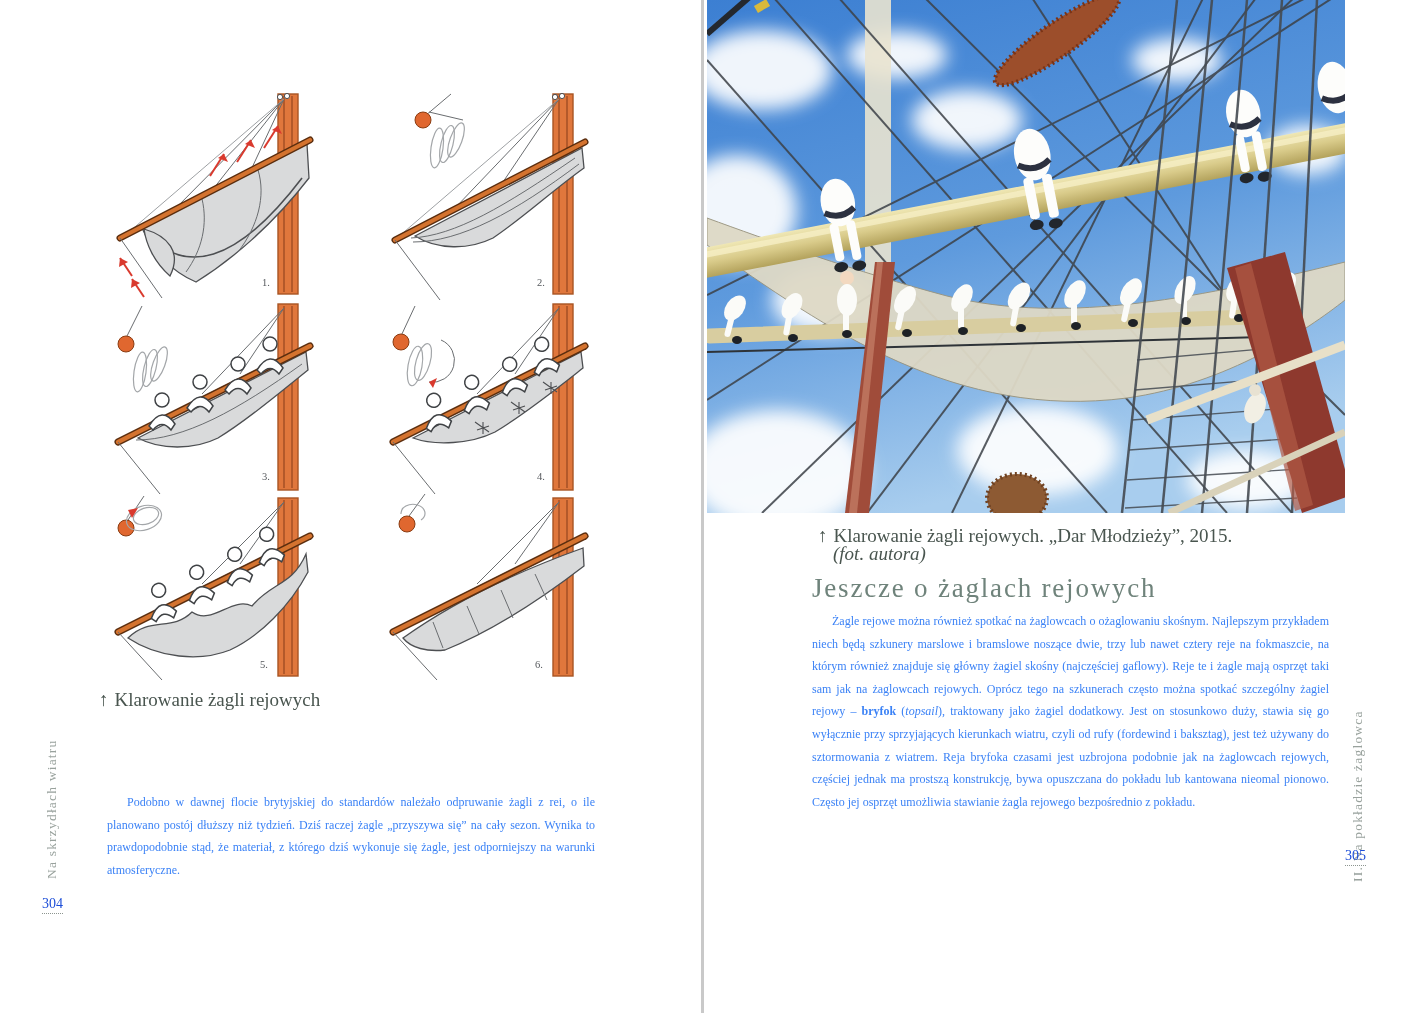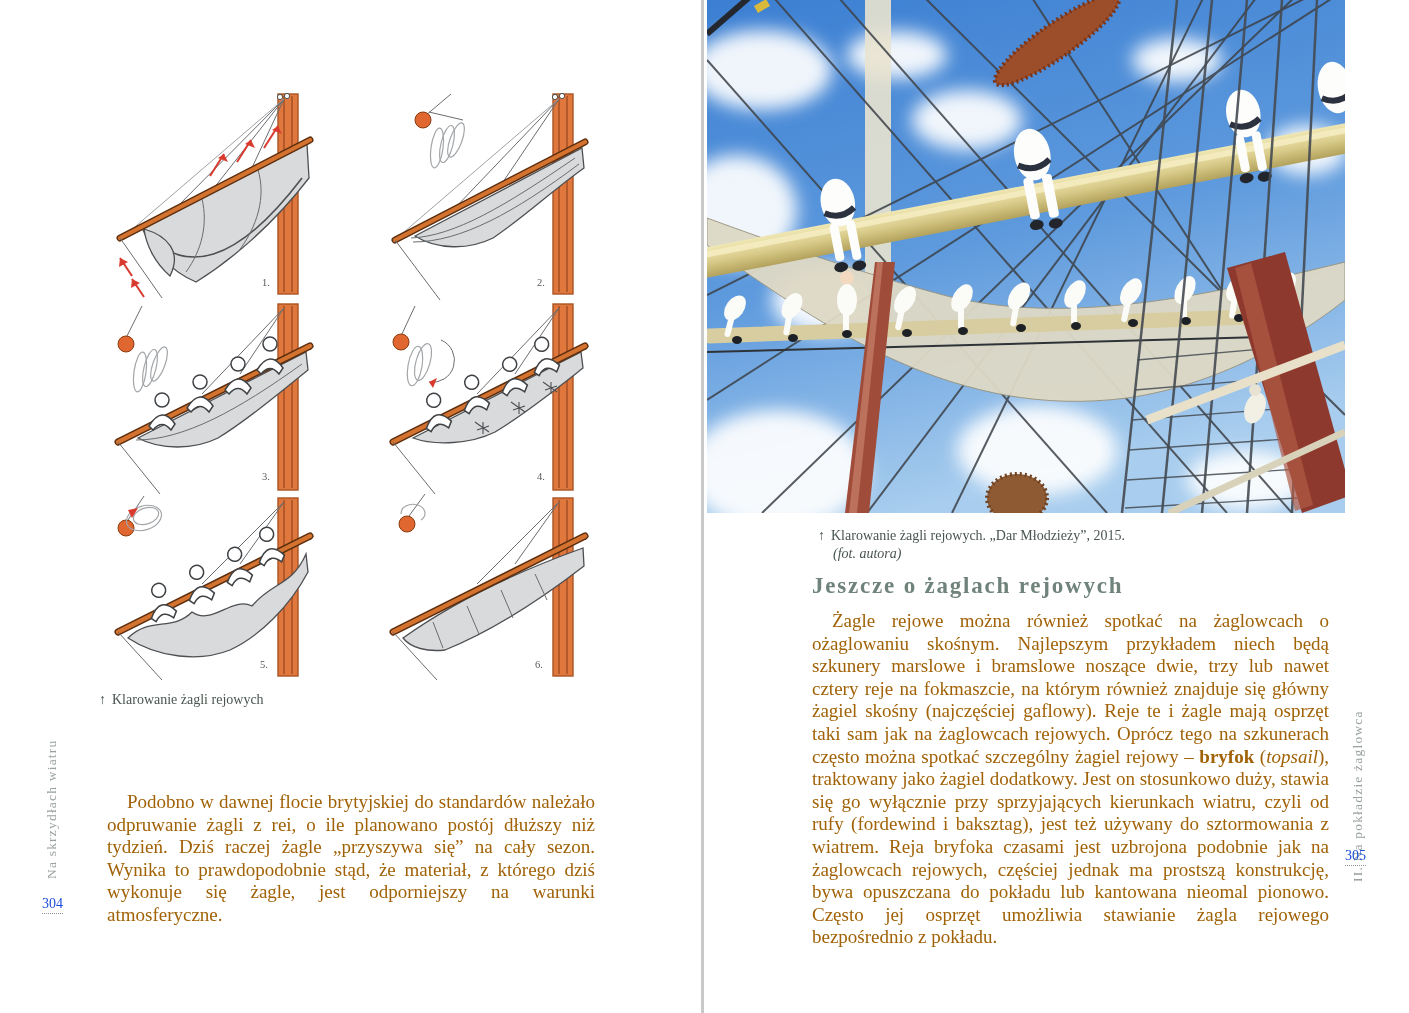--- a/index.html
+++ b/index.html
@@ -1,26 +1,26 @@
 <!DOCTYPE html>
 <html><head>
 <meta charset="utf-8">
 <style>
   html,body{margin:0;padding:0;background:#ffffff;}
   .spread{position:relative;width:1409px;height:1013px;background:#ffffff;overflow:hidden;
           font-family:"Liberation Serif",serif;color:#1f2023;}
   .gutter{position:absolute;left:701px;top:0;width:3px;height:1013px;background:#c9c9c9;}
 
   
-  .body-par{position:absolute;text-align:justify;font-size:19px;line-height:22.6px;color:#a16207;}
+  .body-par{position:absolute;text-align:justify;font-size:12px;line-height:22.6px;color:#3b82f6;}
   .indent{text-indent:20px;display:block;margin-top:20px;}
-  .caption{position:absolute;font-size:14px;color:#49554f;line-height:18px;}
+  .caption{position:absolute;font-size:19px;color:#49554f;line-height:18px;}
   .caption .arrow{display:inline-block;margin-right:6px;}
   .cap2{padding-left:15px;font-style:italic;}
-  .heading{position:absolute;font-size:23px;font-weight:bold;letter-spacing:1.8px;color:#6f837b;}
+  .heading{position:absolute;font-size:27px;font-weight:normal;letter-spacing:1.8px;color:#6f837b;}
   .vert{position:absolute;writing-mode:vertical-rl;transform:rotate(180deg);
         font-size:13.5px;letter-spacing:1.2px;color:#99a29d;white-space:nowrap;}
   .pagenum{position:absolute;font-size:14px;color:#1d4ed8;border-bottom:1px dotted #8c958f;padding-bottom:1px;}
 
   
   .diagram{position:absolute;}
   .mast{fill:#e0773c;stroke:#a85423;stroke-width:1.4;}
   .mast-stripe{stroke:#b3592a;stroke-width:2;}
   .yard-o{stroke:#5a2d0e;stroke-width:7;stroke-linecap:round;fill:none;}
   .yard{stroke:#d4732f;stroke-width:4.2;stroke-linecap:round;fill:none;}

